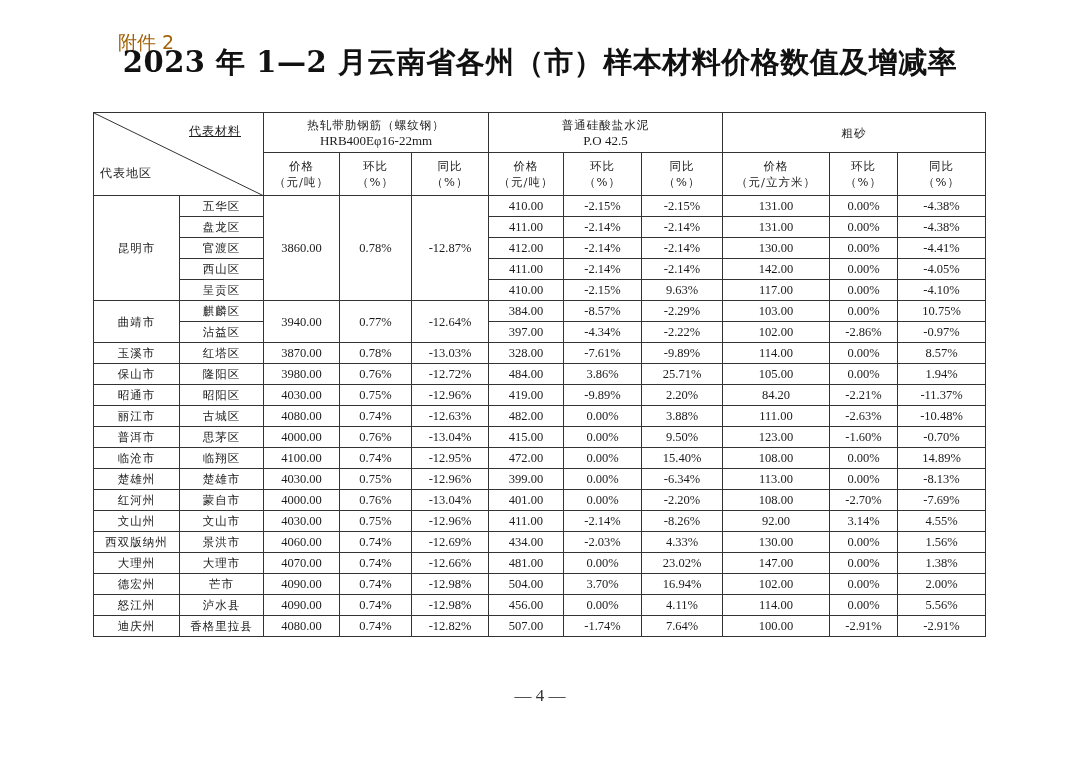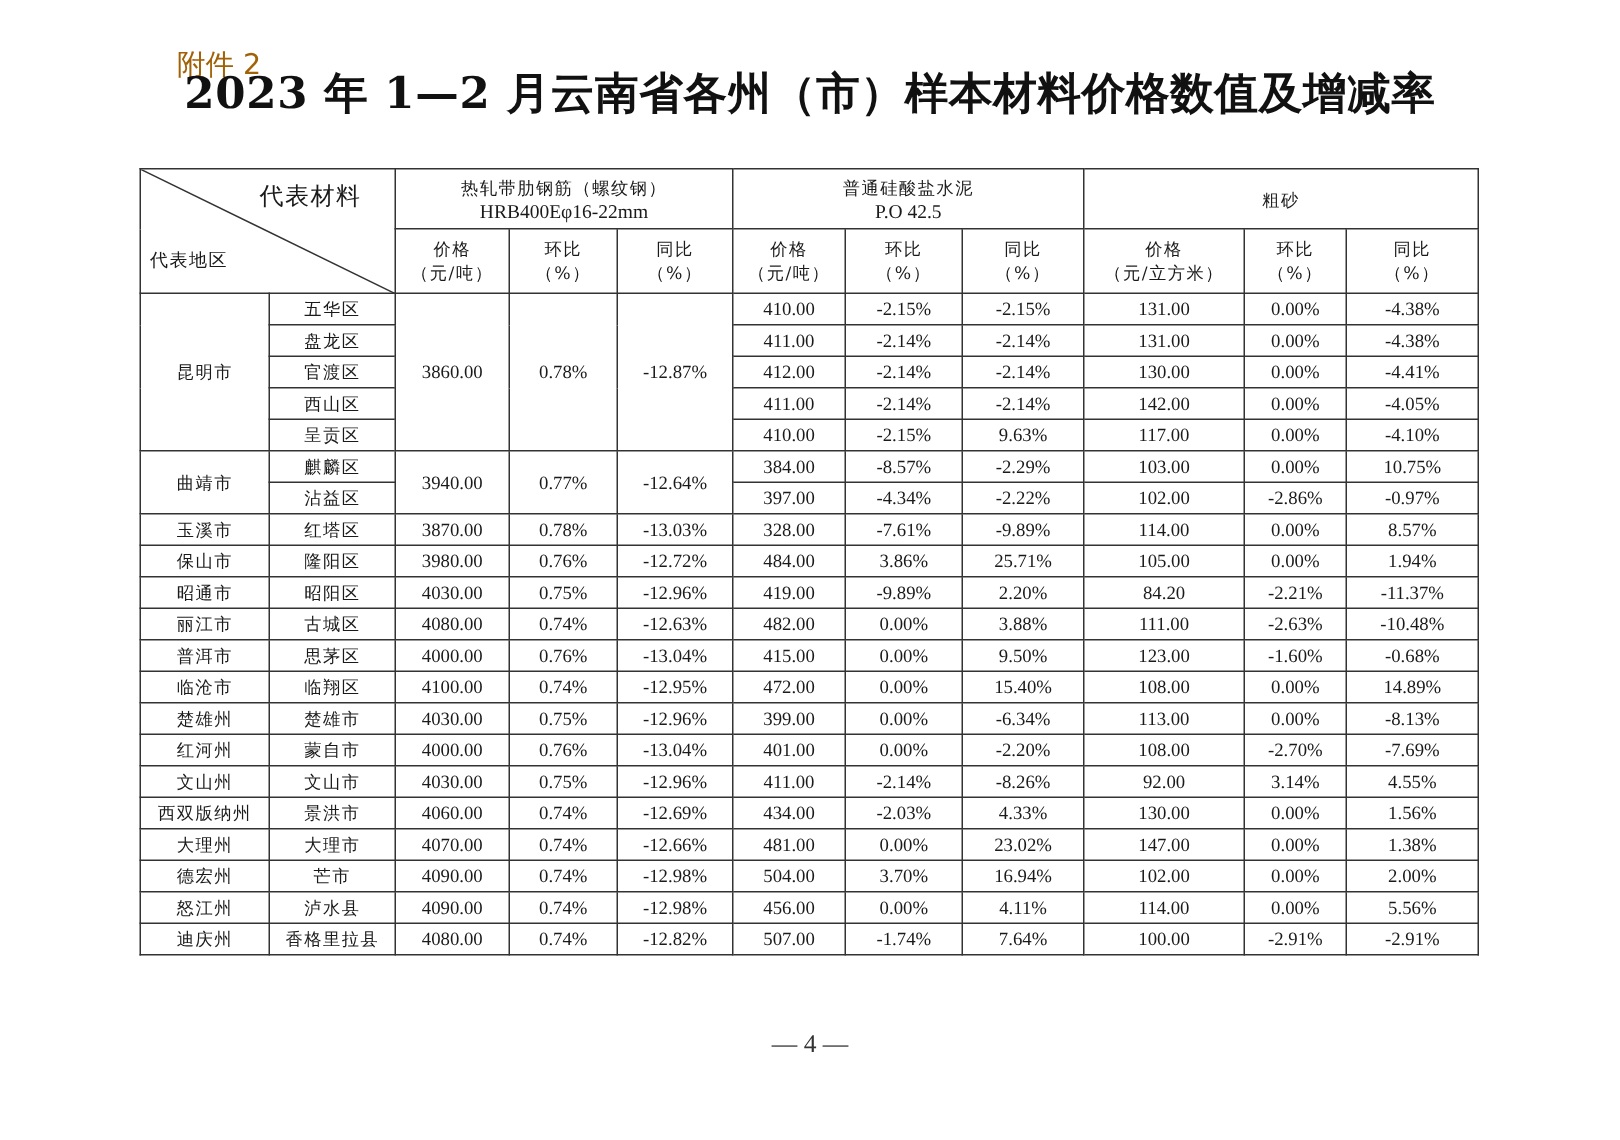--- a/index.html
+++ b/index.html
@@ -22,21 +22,21 @@
     border-collapse: collapse; table-layout: fixed; width: 892px;
     font-size: 12.5px;
   }
   table.main td {
     border: 1px solid #333; text-align: center; vertical-align: middle;
     padding: 0; height: 20px; line-height: 16px;
   }
   table.main td.cn { font-family: "DejaVu Serif", serif; font-size: 11.5px; letter-spacing: 1px; }
   .diag-cell { position: relative; }
   .diag-cell svg { position: absolute; left: 0; top: 0; }
-  .diag-top { position: absolute; right: 22px; top: 10px; font-size: 16px; letter-spacing: 1px; font-family: "DejaVu Serif", serif; }
+  .diag-top { position: absolute; right: 22px; top: 10px; font-size: 12px; letter-spacing: 1px; font-family: "DejaVu Serif", serif; text-decoration: underline; }
   .diag-bottom { position: absolute; left: 6px; bottom: 14px; font-size: 12px; letter-spacing: 1px; font-family: "DejaVu Serif", serif; }
   .hdr { font-size: 12px; line-height: 18px; }
   .hdr .l1 { font-family: "DejaVu Serif", serif; letter-spacing: 1px; font-size: 11.5px; display:block; }
   .hdr .l2 { display:block; font-size: 13px; }
   .notes {
     position: absolute; left: 120px; top: 640px; font-size: 11.5px; line-height: 19px;
     font-family: "DejaVu Serif", serif; color: #333;
   }
   .pageno {
     position: absolute; left: 0; width: 1080px; top: 686px; text-align: center; font-size: 17px; color: #333;
@@ -248,21 +248,21 @@
         <td class="cn">普洱市</td>
         <td class="cn">思茅区</td>
         <td>4000.00</td>
         <td>0.76%</td>
         <td>-13.04%</td>
         <td>415.00</td>
         <td>0.00%</td>
         <td>9.50%</td>
         <td>123.00</td>
         <td>-1.60%</td>
-        <td>-0.68%</td>
+        <td>-0.70%</td>
       </tr>
       <tr style="height: 21px;">
         <td class="cn">临沧市</td>
         <td class="cn">临翔区</td>
         <td>4100.00</td>
         <td>0.74%</td>
         <td>-12.95%</td>
         <td>472.00</td>
         <td>0.00%</td>
         <td>15.40%</td>

